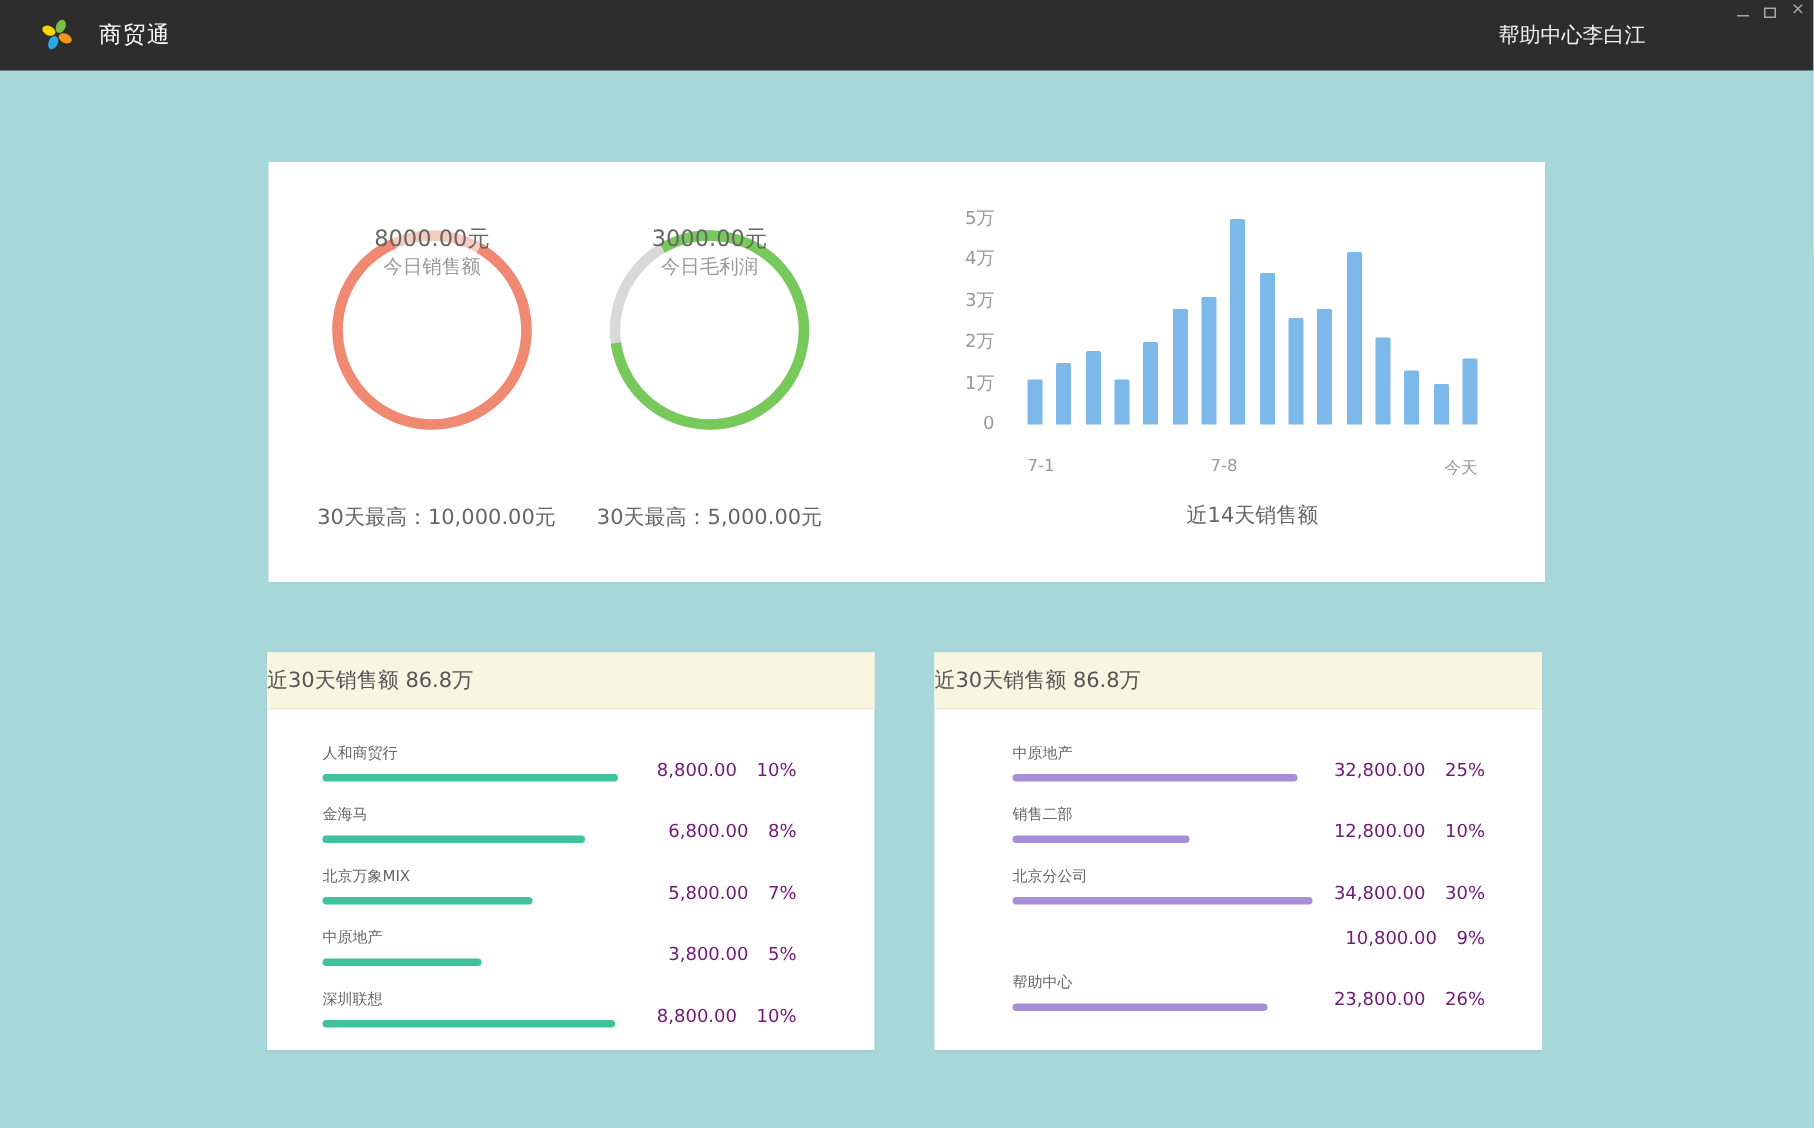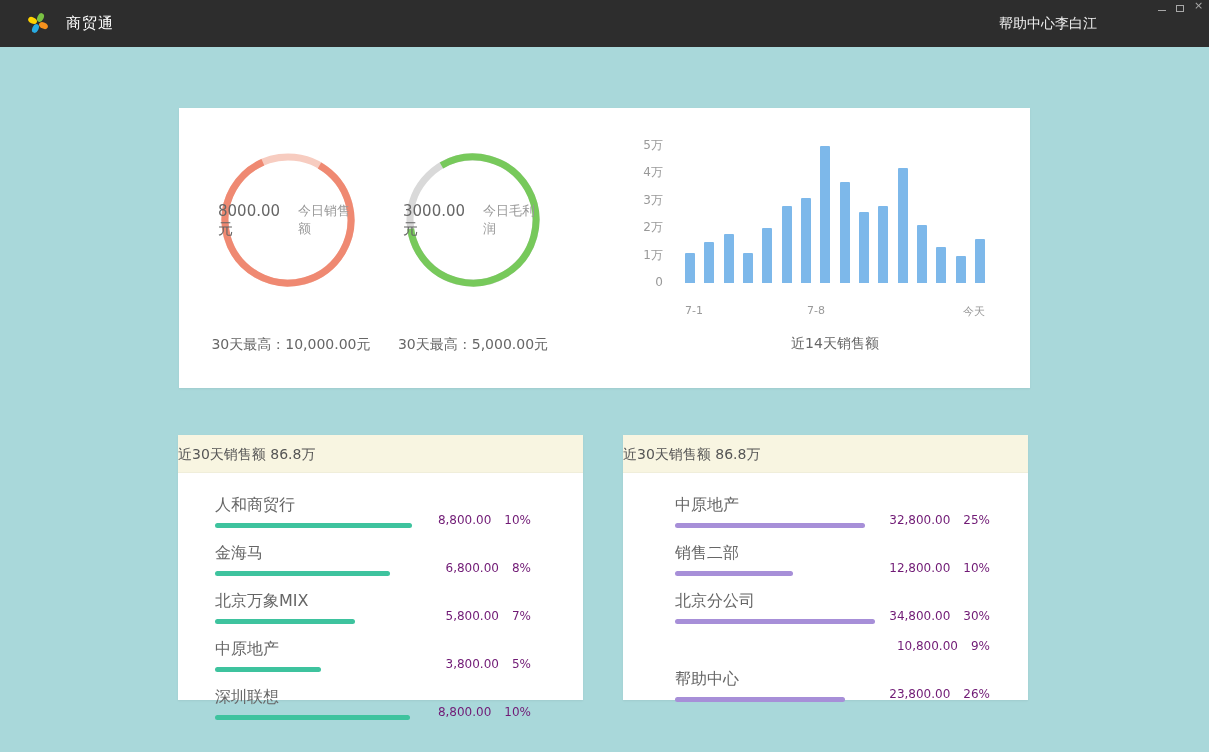--- a/index.html
+++ b/index.html
@@ -23,21 +23,21 @@
   
   .card { position:absolute; background:#ffffff; box-shadow:0 1px 2px rgba(0,0,0,0.06); }
   .card-overview { left:179px; top:108px; width:851px; height:280px; }
   .card-left  { left:178px; top:435px; width:405px; height:265px; }
   .card-right { left:623px; top:435px; width:405px; height:265px; }
 
   
   .donut-block { position:absolute; top:42px; width:140px; height:140px; }
   .donut-block.d0 { left:39px; }
   .donut-block.d1 { left:224px; }
-  .donut-center { position:absolute; left:0; top:0; width:140px; height:140px; display:flex; align-items:center; justify-content:space-between; gap:9px; }
+  .donut-center { position:absolute; left:0; top:0; width:140px; height:140px; display:flex; flex-direction:column; align-items:center; justify-content:flex-start; }
   .donut-value { font-size:15px; color:#666; }
   .donut-label { font-size:13px; color:#999; }
   .donut-footnote { position:absolute; top:228px; width:200px; text-align:center; font-size:14px; color:#666; }
   .fn0 { left:12px; }
   .fn1 { left:194px; }
 
   
   .chart-block { position:absolute; left:450px; top:31px; width:380px; height:230px; }
   .chart-yaxis { position:absolute; left:0; top:0; width:34px; height:149px; display:flex; flex-direction:column; justify-content:space-between; }
   .chart-yaxis span { display:block; text-align:right; font-size:12px; color:#999; line-height:12px; }
@@ -50,21 +50,21 @@
   .chart-caption { position:absolute; left:56px; top:196px; width:300px; text-align:center; font-size:14px; color:#666; }
 
   
   .panel-header { height:38px; line-height:38px; text-align:left; font-size:14px; color:#555; border-bottom:1px solid #f0eeda; }
   .panel-rows { padding:22px 0 0 0; }
   .rank-row { display:flex; align-items:flex-end; margin-bottom:15px; }
   .card-left  .rank-row { padding:0 52px 0 37px; }
   .card-right .rank-row { padding:0 38px 0 52px; }
   .row-main { width:212px; }
   .card-right .row-main { width:218px; }
-  .row-name { font-size:16px; color:#666; margin-bottom:7px; }
+  .row-name { font-size:10px; color:#666; margin-bottom:7px; }
   .row-bar { width:197px; height:5px; }
   .card-right .row-bar { width:200px; }
   .row-bar-fill { height:5px; border-radius:2.5px; }
   .row-figs { flex:1; text-align:right; font-size:12px; color:#701a75; white-space:nowrap; padding-bottom:1px; }
   .row-figs .val { margin-right:13px; }
 </style>
 </head>
 <body>
 
 <div id="stage" style="background: rgb(169, 216, 218);">

